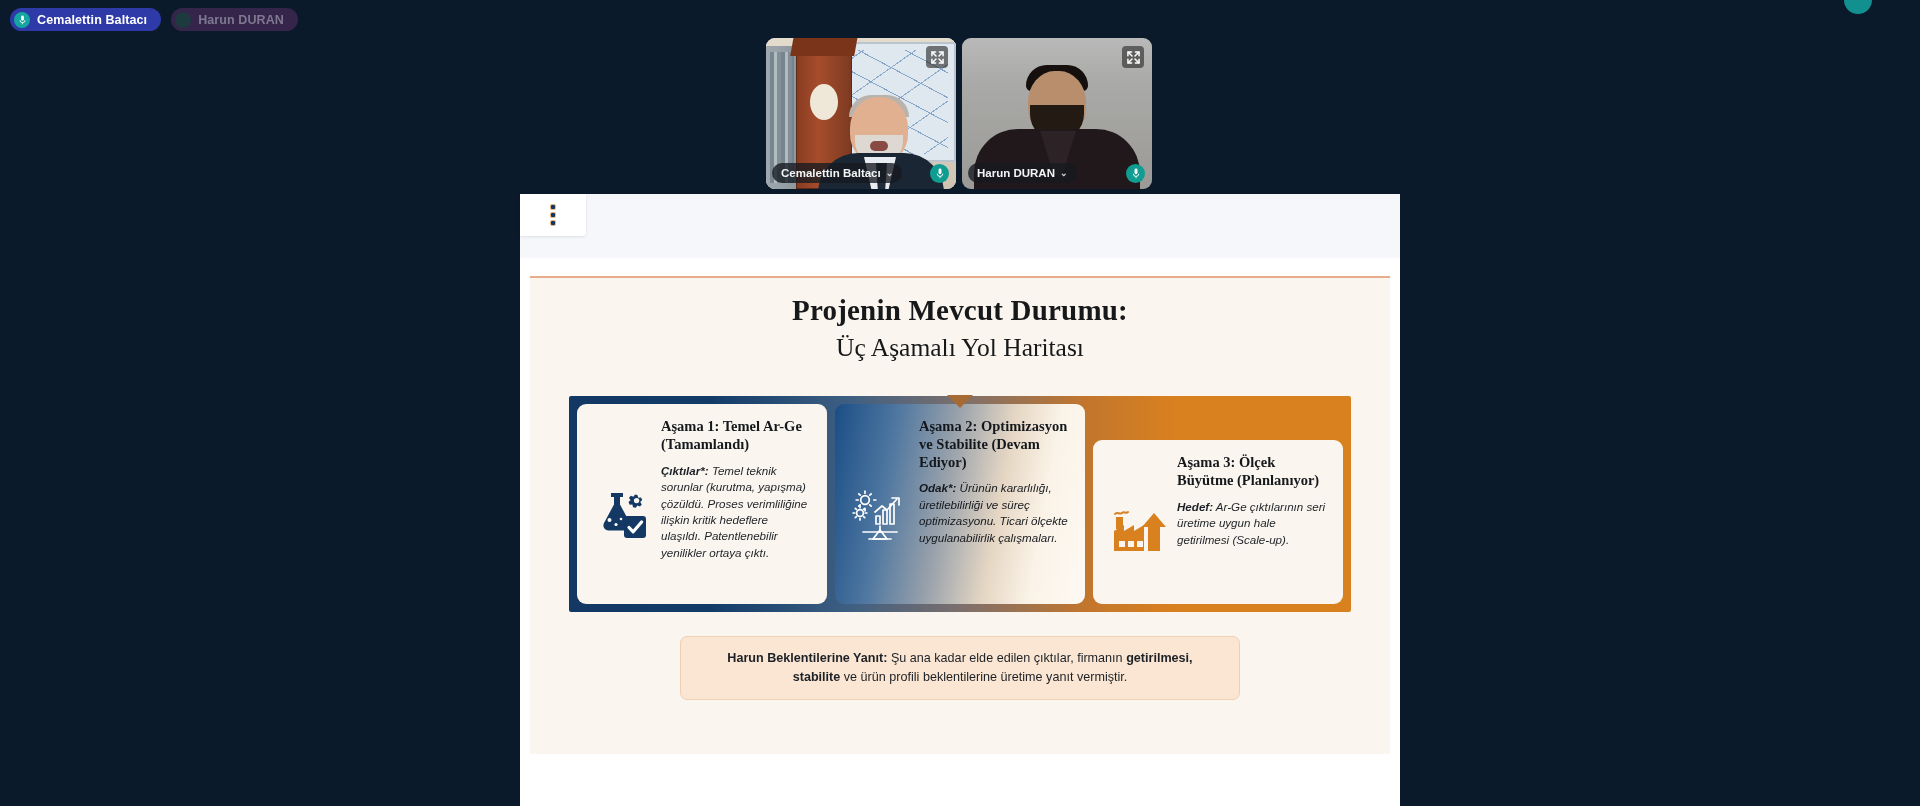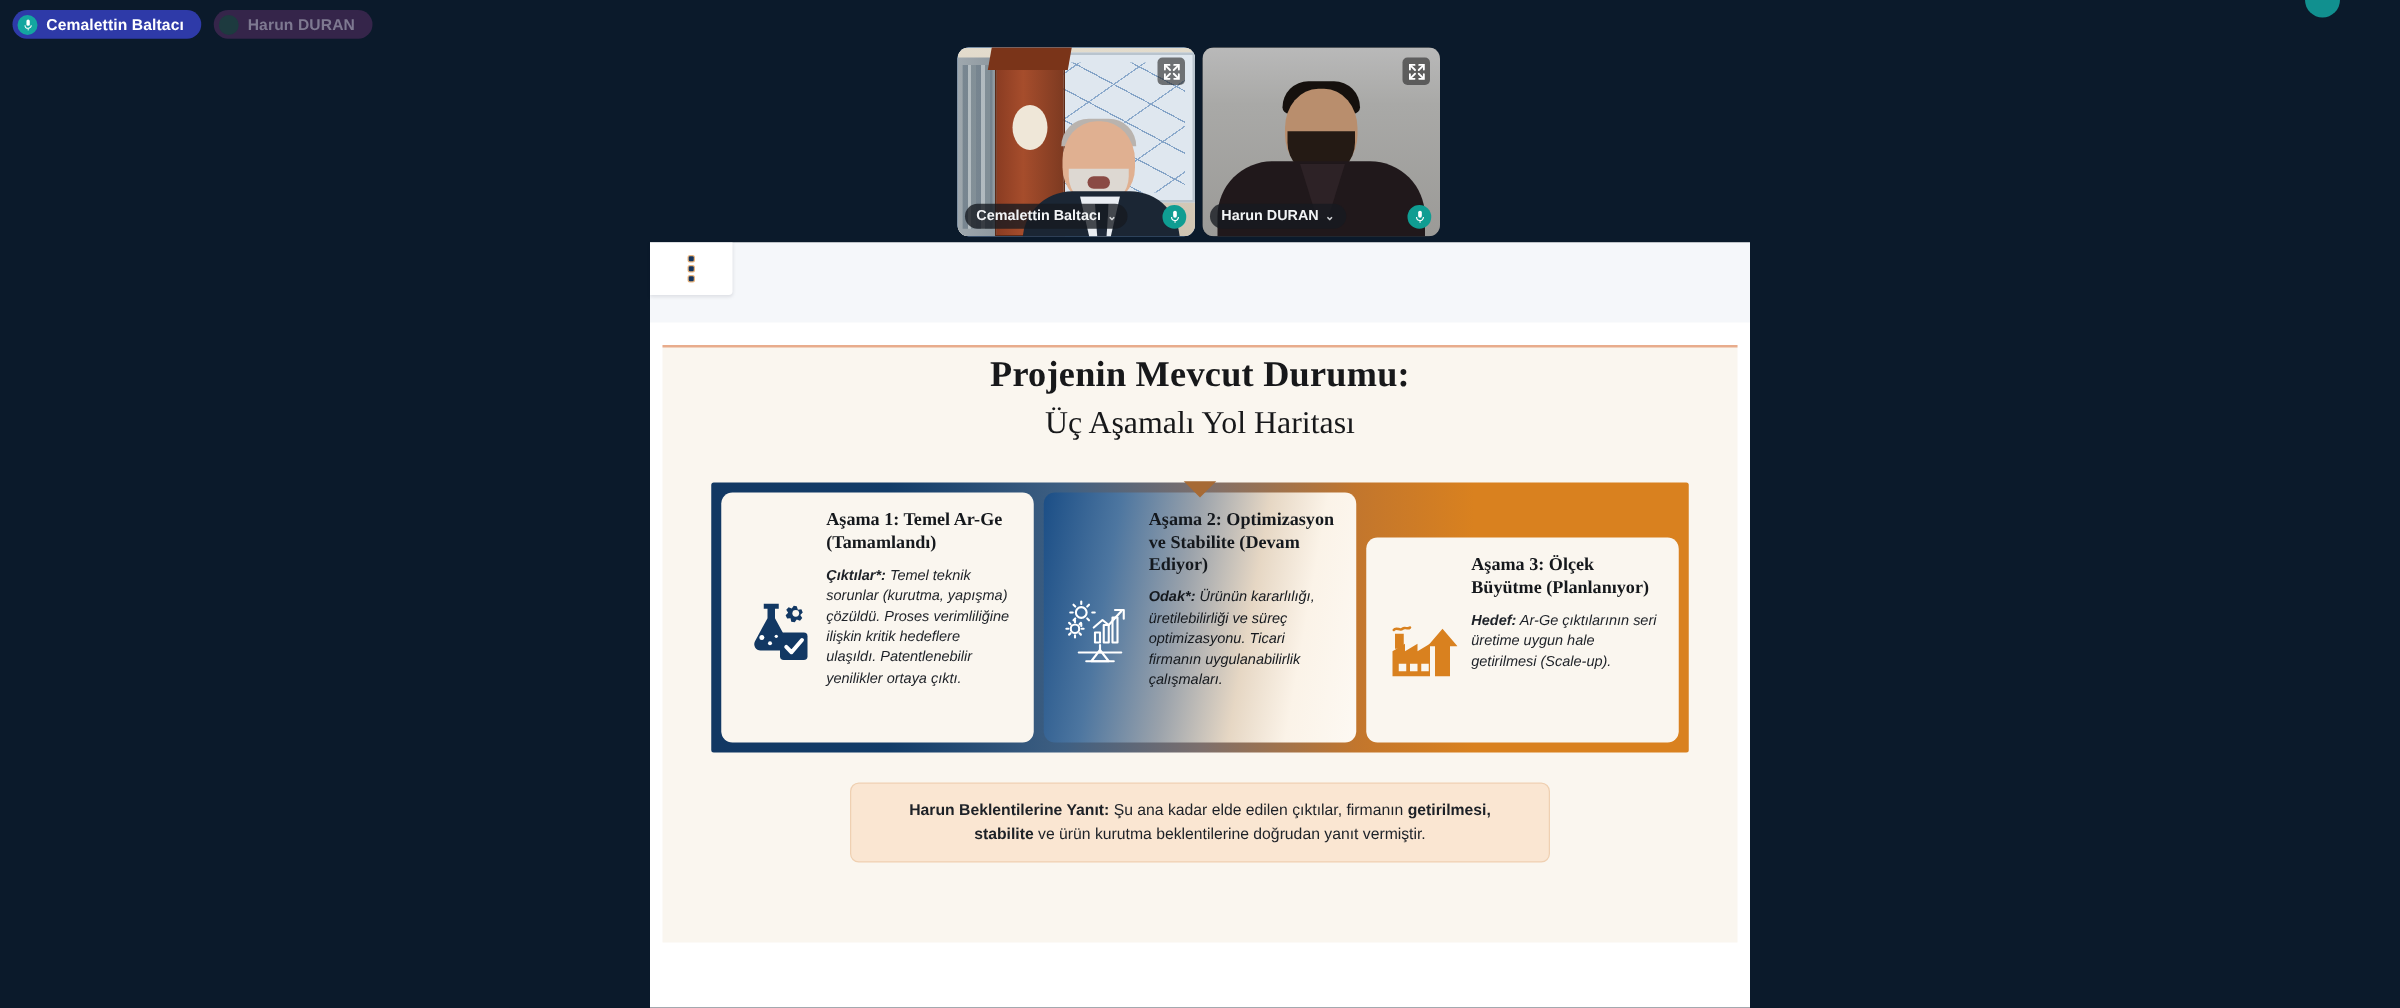--- a/index.html
+++ b/index.html
@@ -138,21 +138,21 @@
   .kebab { display: flex; flex-direction: column; gap: 4px; align-items: center; }
   .kebab i { display: block; width: 4px; height: 4px; background: #15355e; border-radius: 1px;
              box-shadow: 0 0 0 1px rgba(216,140,58,.65); }
   .white-gap { height: 18px; background: #ffffff; }
 
   
   .slide {
     position: relative; width: 860px; margin: 0 auto;
     background: #faf6ef;
     border-top: 2px solid #e8ac8c;
-    padding: 4px 0 26px;
+    padding: 14px 0 26px;
     height: 478px;
   }
   .slide-title {
     text-align: center;
     font-family: "Liberation Serif", serif;
     color: #17181a;
   }
   .slide-title .l1 { display: block; font-size: 29px; font-weight: 700; letter-spacing: .2px; line-height: 1.28; }
   .slide-title .l2 { display: block; font-size: 25.5px; font-weight: 400; line-height: 1.3; margin-top: 2px; }
 
@@ -358,21 +358,21 @@
                   <path d="M41 8h7v7"></path>
                   <path d="M12 42h34"></path>
                   <path d="M29 42v-6"></path>
                   <path d="M22 49h14l-7-9z" fill="none"></path>
                   <path d="M18 49h22"></path>
                 </g>
               </svg>
             </div>
             <div class="text-col">
               <h3>Aşama 2: Optimizasyon ve Stabilite (Devam Ediyor)</h3>
-              <p><b>Odak*:</b><span> Ürünün kararlılığı, üretilebilirliği ve süreç optimizasyonu. Ticari firmanın uygulanabilirlik çalışmaları.</span></p>
+              <p><b>Odak*:</b><span> Ürünün kararlılığı, üretilebilirliği ve süreç optimizasyonu. Ticari ölçekte uygulanabilirlik çalışmaları.</span></p>
             </div>
           </div>
 
           <div class="card c3">
             <div class="icon-col">
               <svg width="56" height="50" viewBox="0 0 56 50" aria-hidden="true">
                 <g fill="#d9811f">
                   <path d="M4 22 14 16v6l10-6v6l10-6v26H4z"></path>
                   <rect x="6" y="8" width="7" height="12"></rect>
                   <path d="M5 5c2-3 5 1 7-1s4 1 6-1" stroke="#d9811f" stroke-width="2" fill="none" stroke-linecap="round"></path>
@@ -386,21 +386,21 @@
             <div class="text-col">
               <h3>Aşama 3: Ölçek Büyütme (Planlanıyor)</h3>
               <p><b>Hedef:</b><span> Ar-Ge çıktılarının seri üretime uygun hale getirilmesi (Scale-up).</span></p>
             </div>
           </div>
 
         </div>
       </div>
 
       <div class="callout">
-        <b>Harun Beklentilerine Yanıt:</b><span> Şu ana kadar elde edilen çıktılar, firmanın </span><b>getirilmesi,</b> <b>stabilite</b><span> ve ürün kurutma beklentilerine doğrudan yanıt vermiştir.</span>
+        <b>Harun Beklentilerine Yanıt:</b><span> Şu ana kadar elde edilen çıktılar, firmanın </span><b>getirilmesi,</b> <b>stabilite</b><span> ve ürün profili beklentilerine üretime yanıt vermiştir.</span>
       </div>
 
     </div>
 
     <div class="doc-footer"></div>
 
   </div>
 
 </div>
 

